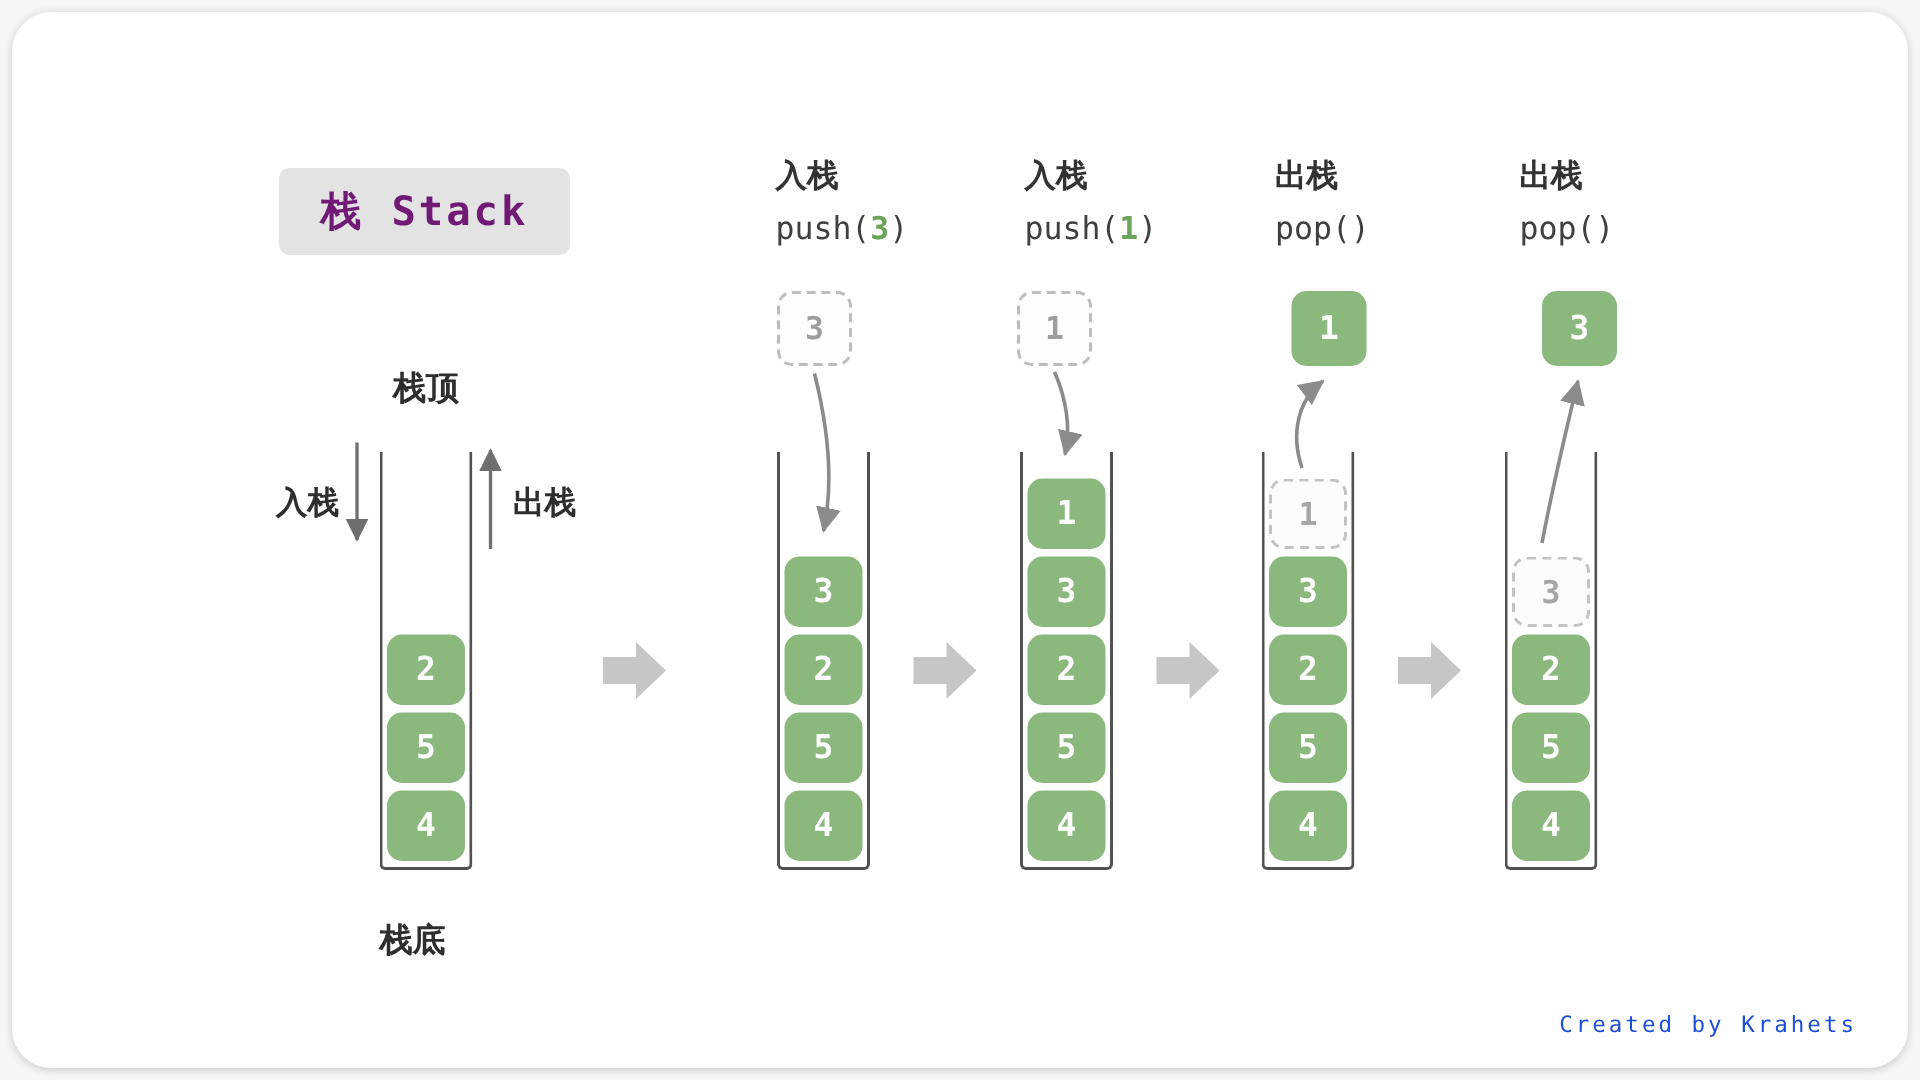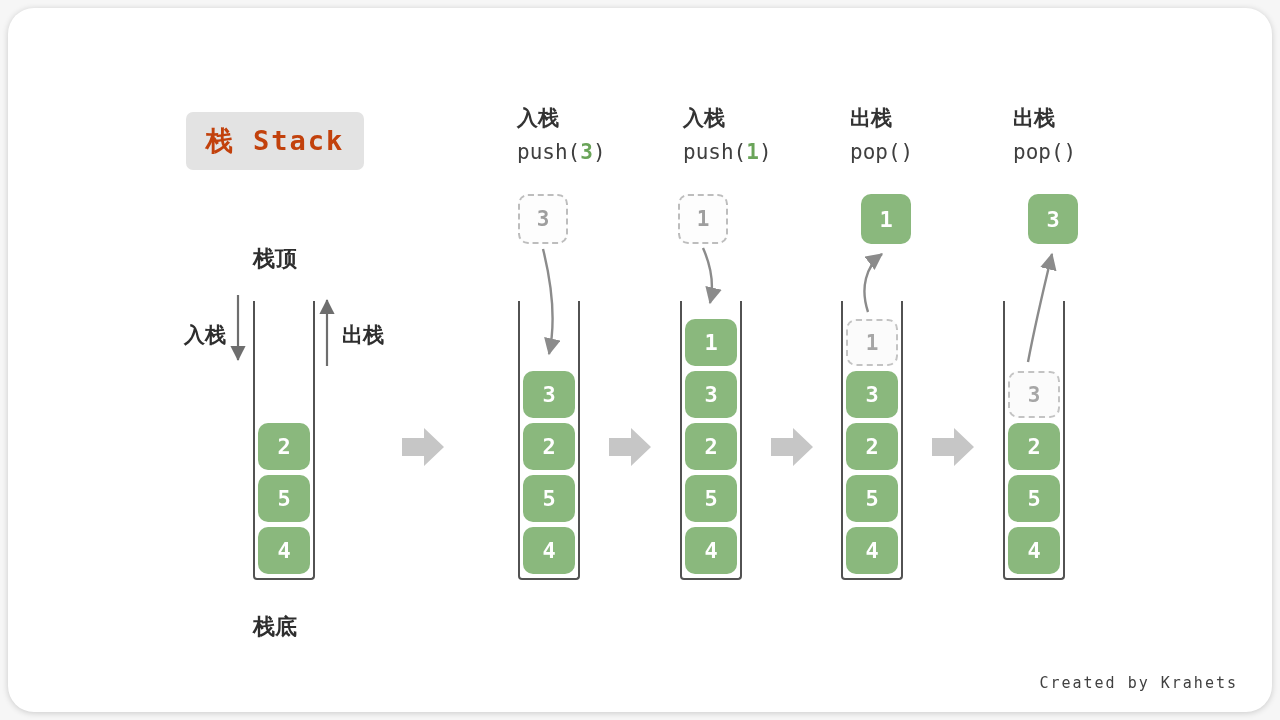--- a/index.html
+++ b/index.html
@@ -2,26 +2,26 @@
 <html><head>
 <meta charset="utf-8">
 <style>
   * { margin:0; padding:0; box-sizing:border-box; }
   html,body { width:1280px; height:720px; background:#f6f6f6; font-family:"Liberation Sans","DejaVu Sans",sans-serif; }
   .page { position:relative; width:1280px; height:720px; overflow:hidden; }
   .card { position:absolute; left:8px; top:8px; right:8px; bottom:8px; background:#ffffff;
           border-radius:26px; box-shadow:0 1px 6px rgba(0,0,0,.18); }
   .svg-overlay { position:absolute; left:0; top:0; width:1280px; height:720px; pointer-events:none; }
 
-  .title-box { position:absolute; left:186px; top:112px; width:178px; height:58px; background:#e3e3e3;
+  .title-box { position:absolute; left:186px; top:112px; width:194px; height:58px; background:#e3e3e3;
                border-radius:7px; display:flex; align-items:center; justify-content:center;
-               font:700 27px "DejaVu Sans Mono","Liberation Sans",sans-serif; color:#c2410c; letter-spacing:2px; }
+               font:700 27px "DejaVu Sans Mono","Liberation Sans",sans-serif; color:#701a75; letter-spacing:2px; }
 
   .cn-label { position:absolute; font:700 22px "Liberation Sans","DejaVu Sans",sans-serif; color:#2e2e2e; }
-  .lbl-top    { left:253px; top:244px; width:62px; text-align:left; }
+  .lbl-top    { left:253px; top:244px; width:62px; text-align:center; }
   .lbl-bottom { left:253px; top:612px; width:62px; text-align:left; }
   .lbl-push   { left:158px; top:321px; width:68px; text-align:right; font-size:21px; }
   .lbl-pop    { left:342px; top:321px; width:68px; text-align:left;  font-size:21px; }
 
   .op-label { position:absolute; top:105px; }
   .op-cn   { font:700 21px "Liberation Sans","DejaVu Sans",sans-serif; color:#333; line-height:26px; }
   .op-code { font:500 21px "DejaVu Sans Mono","Liberation Mono",monospace; color:#3f3f3f; line-height:26px; margin-top:8px; }
   .op-code .arg { color:#6aa459; font-weight:700; }
 
   .u-container { position:absolute; top:301px; width:62px; height:279px;
@@ -35,21 +35,21 @@
            border-radius:10px; display:flex; align-items:center; justify-content:center;
            font:700 21px "DejaVu Sans Mono","Liberation Mono",monospace; color:#a6a6a6; }
 
   .float-box { position:absolute; top:194px; width:50px; height:50px; border-radius:10px;
                display:flex; align-items:center; justify-content:center;
                font:700 21px "DejaVu Sans Mono","Liberation Mono",monospace; }
   .float-dashed { border:2px dashed #bdbdbd; background:#fdfdfd; color:#9e9e9e; }
   .float-solid  { background:#8ab87d; color:#fff; font-size:22px; }
 
   .footer { position:absolute; right:42px; top:674px;
-            font:400 15px "DejaVu Sans Mono","Liberation Mono",monospace; color:#404040; letter-spacing:2px;margin-left:12px; }
+            font:400 15px "DejaVu Sans Mono","Liberation Mono",monospace; color:#1d4ed8; letter-spacing:2px;margin-left:12px; }
 </style>
 </head>
 <body>
 
 <div class="page">
   <div class="card"></div>
 
   <svg class="svg-overlay" viewBox="0 0 1280 720">
     <defs>
       <marker id="ah-dark" markerWidth="10" markerHeight="10" refX="6.5" refY="3.5" orient="auto">

